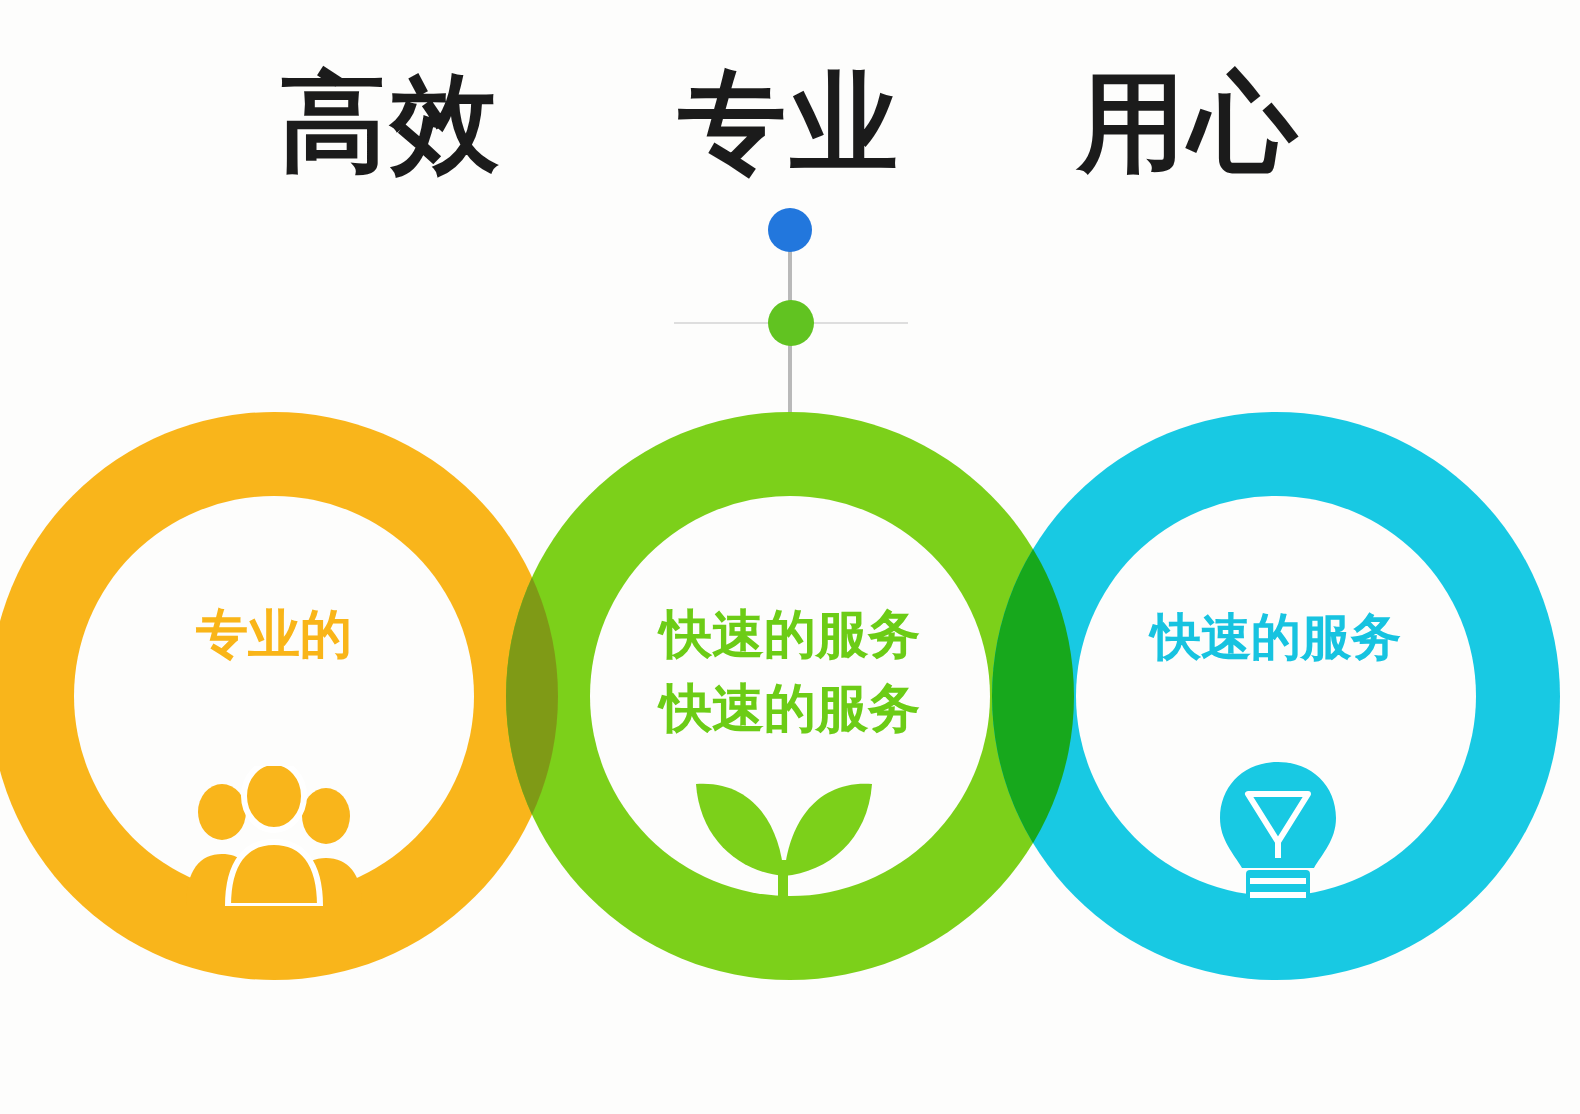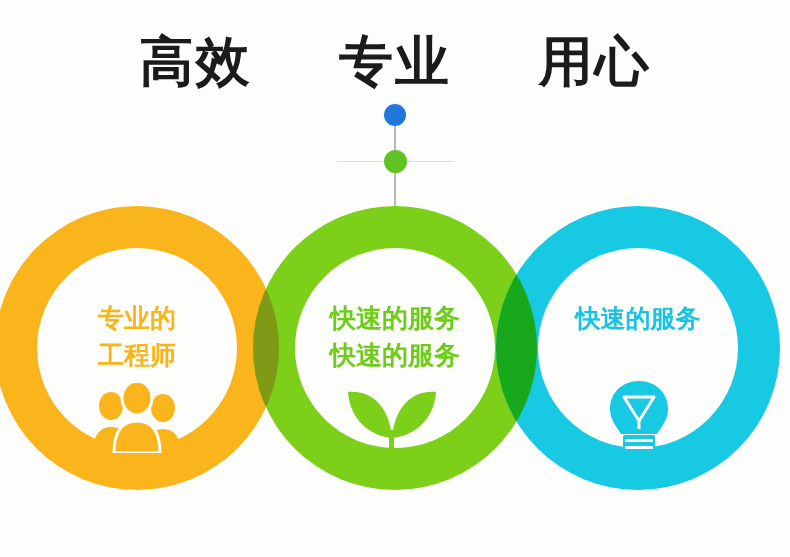--- a/index.html
+++ b/index.html
@@ -186,21 +186,20 @@
       <rect x="0" y="0" width="790" height="557" fill="#7f9a16" mask="url(#m-ov12)"></rect>
     </g>
 
     <g>
       <rect x="0" y="0" width="790" height="557" fill="#17a81c" mask="url(#m-ov23)"></rect>
     </g>
   </svg>
 
   <div class="circle-content c1">
     <div class="circle-label">专业的</div>
-    <div class="circle-label">工程师</div>
   </div>
 
   <div class="circle-content c2">
     <div class="circle-label">快速的服务</div>
     <div class="circle-label">快速的服务</div>
   </div>
 
   <div class="circle-content c3">
     <div class="circle-label">快速的服务</div>
   </div>

